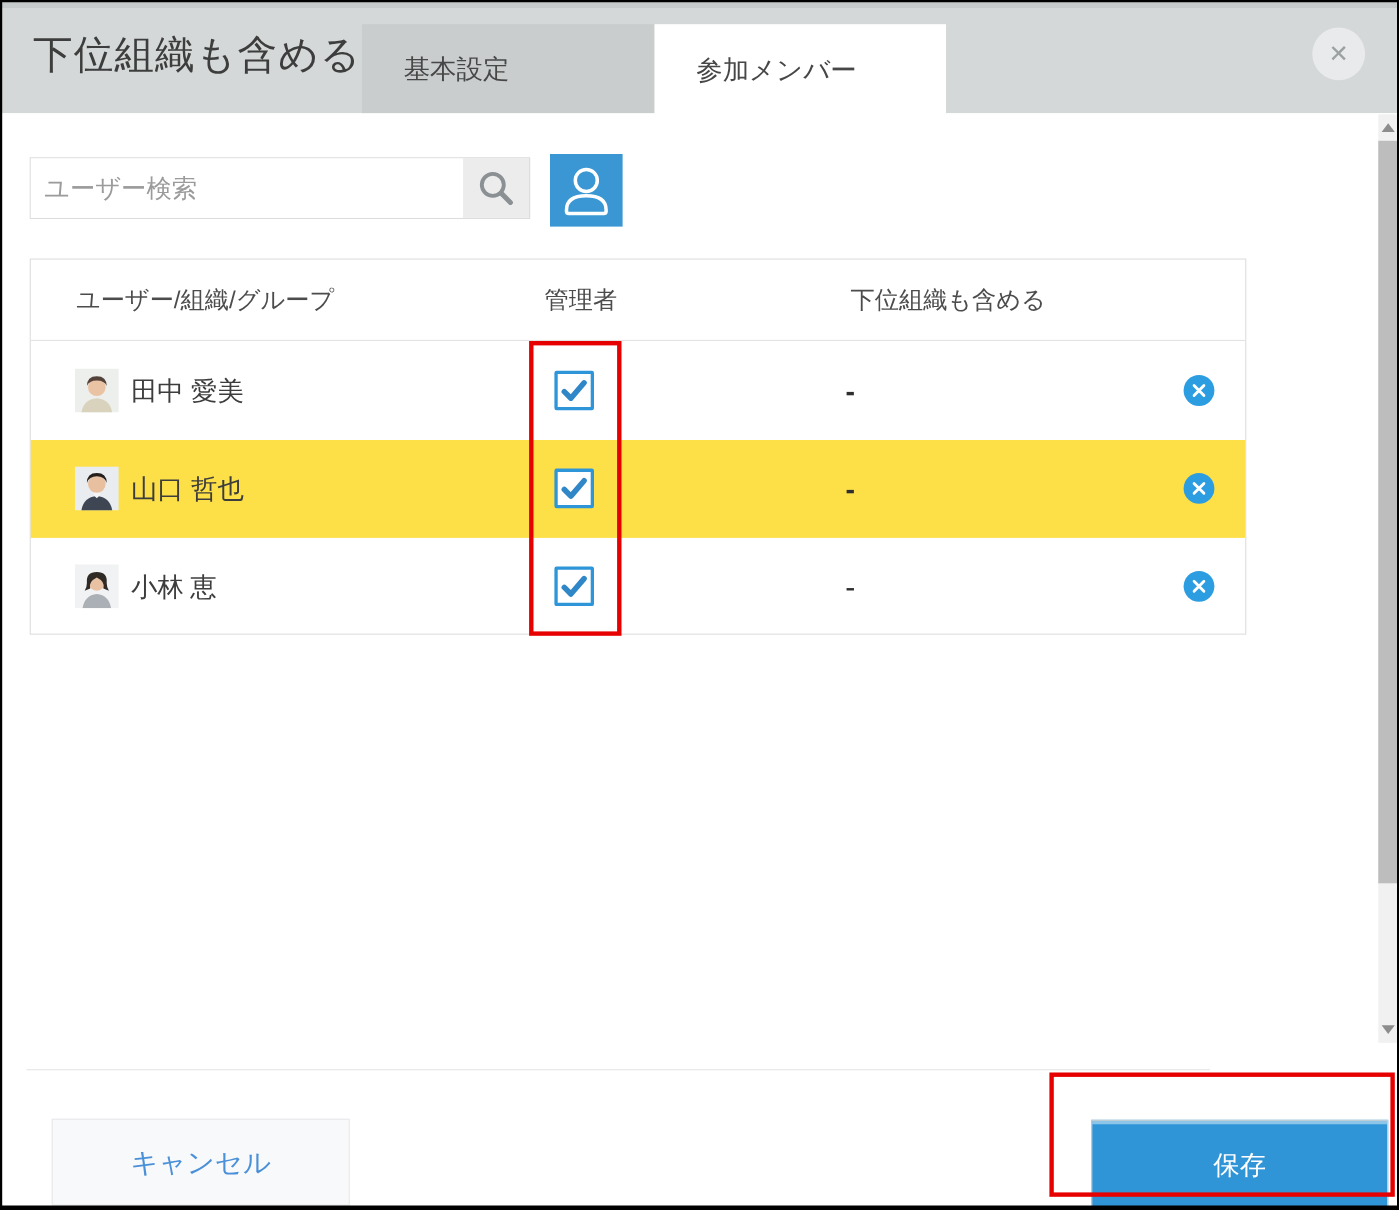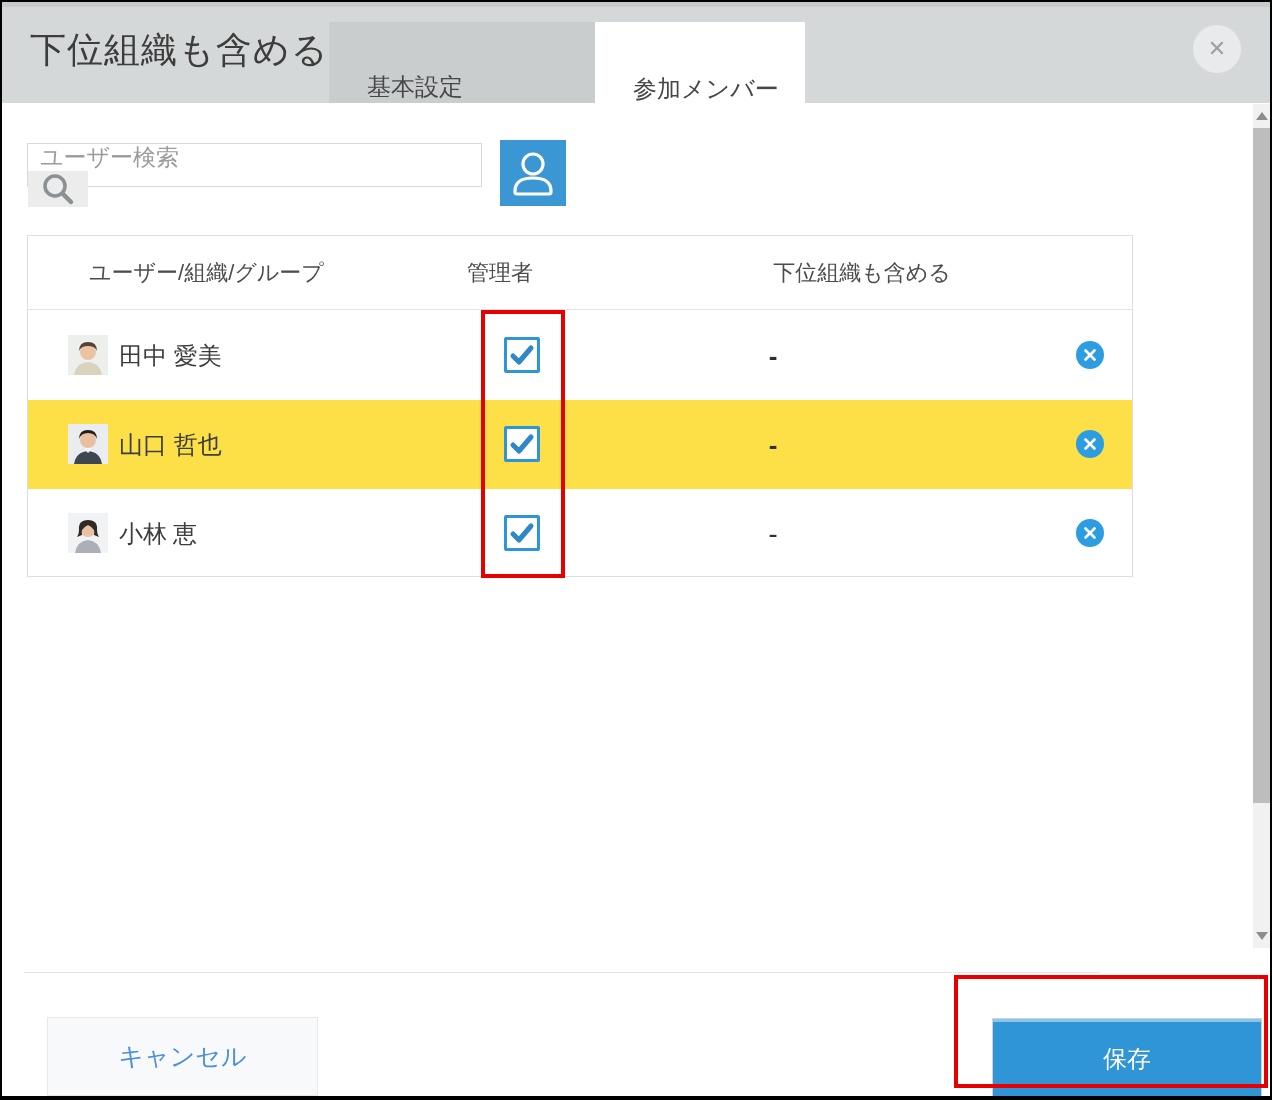--- a/index.html
+++ b/index.html
@@ -16,38 +16,38 @@
   
   .header {
     position:absolute; top:0; left:0; width:1272px; height:103px;
     background:linear-gradient(to bottom,#c6caca 0,#c6caca 7px,#d5d8d8 7px);
   }
   .title {
     position:absolute; left:30px; top:26px; font-size:36px; color:#3d3d3d;
     letter-spacing:1px; white-space:nowrap;
   }
   .tab {
-    position:absolute; top:22px; height:81px; display:flex; align-items:flex-end;
+    position:absolute; top:22px; height:81px; display:flex; align-items:center;
     padding-left:38px; font-size:24px; color:#474747; cursor:pointer; white-space:nowrap;font-family:Liberation Serif, serif;
   }
   .tab-basic { left:329px; width:266px; background:#c9cdce; }
-  .tab-members { left:595px; width:210px; background:#ffffff; height:83px; }
+  .tab-members { left:595px; width:265px; background:#ffffff; height:83px; }
   .close-btn {
     position:absolute; left:1193px; top:25px; width:48px; height:48px;
     border-radius:50%; background:#e9eaeb; display:flex; align-items:center;
     justify-content:center; cursor:pointer;
   }
   .close-x { font-size:22px; color:#9ba0a0; line-height:1; }
 
   
   .content { position:absolute; top:103px; left:0; width:1272px; height:845px; background:#fff; }
 
   .searchbox {
-    position:absolute; left:27px; top:40px; width:455px; height:44px;
-    border:1px solid #d9d9d9; display:flex; background:#fff;flex-direction:column;
+    position:absolute; left:27px; top:40px; width:455px; height:56px;
+    border:1px solid #d9d9d9; display:flex; background:#fff;
   }
   .searchbox input {
     flex:1; border:none; outline:none; padding:0 12px; font-size:23px;
     color:#3d3d3d; font-family:inherit; background:#fff; min-width:0;
   }
   .searchbox input::placeholder { color:#9b9b9b; opacity:1; }
   .search-btn {
     width:60px; height:100%; background:#ececec; display:flex;
     align-items:center; justify-content:center; cursor:pointer;
   }
@@ -60,22 +60,22 @@
   
   .table {
     position:absolute; left:27px; top:132px; width:1106px; height:342px;
     border:1px solid #dedede; background:#fff;
   }
   .thead {
     position:absolute; top:0; left:0; width:100%; height:74px;
     border-bottom:1px solid #e3e3e3; color:#4c4c4c; font-size:22px;
   }
   .th { position:absolute; top:50%; transform:translateY(-50%); white-space:nowrap; }
-  .th-name { left:41px;margin-left:20px; }
-  .th-admin { left:472px; transform:translate(-50%,-50%); }
+  .th-name { left:41px; }
+  .th-admin { left:500px; transform:translate(-50%,-50%); }
   .th-suborg { left:834px; transform:translate(-50%,-50%); }
 
   .trow { position:absolute; left:0; width:100%; height:89px; }
   .trow.alt { background:#fde047; }
   .avatar { position:absolute; left:40px; top:24px; width:40px; height:40px; display:block; }
   .rname {
     position:absolute; left:91px; top:50%; transform:translateY(-50%);
     font-size:24px; color:#3d3d3d; white-space:nowrap;text-align:right;
   }
   .checkbox {

